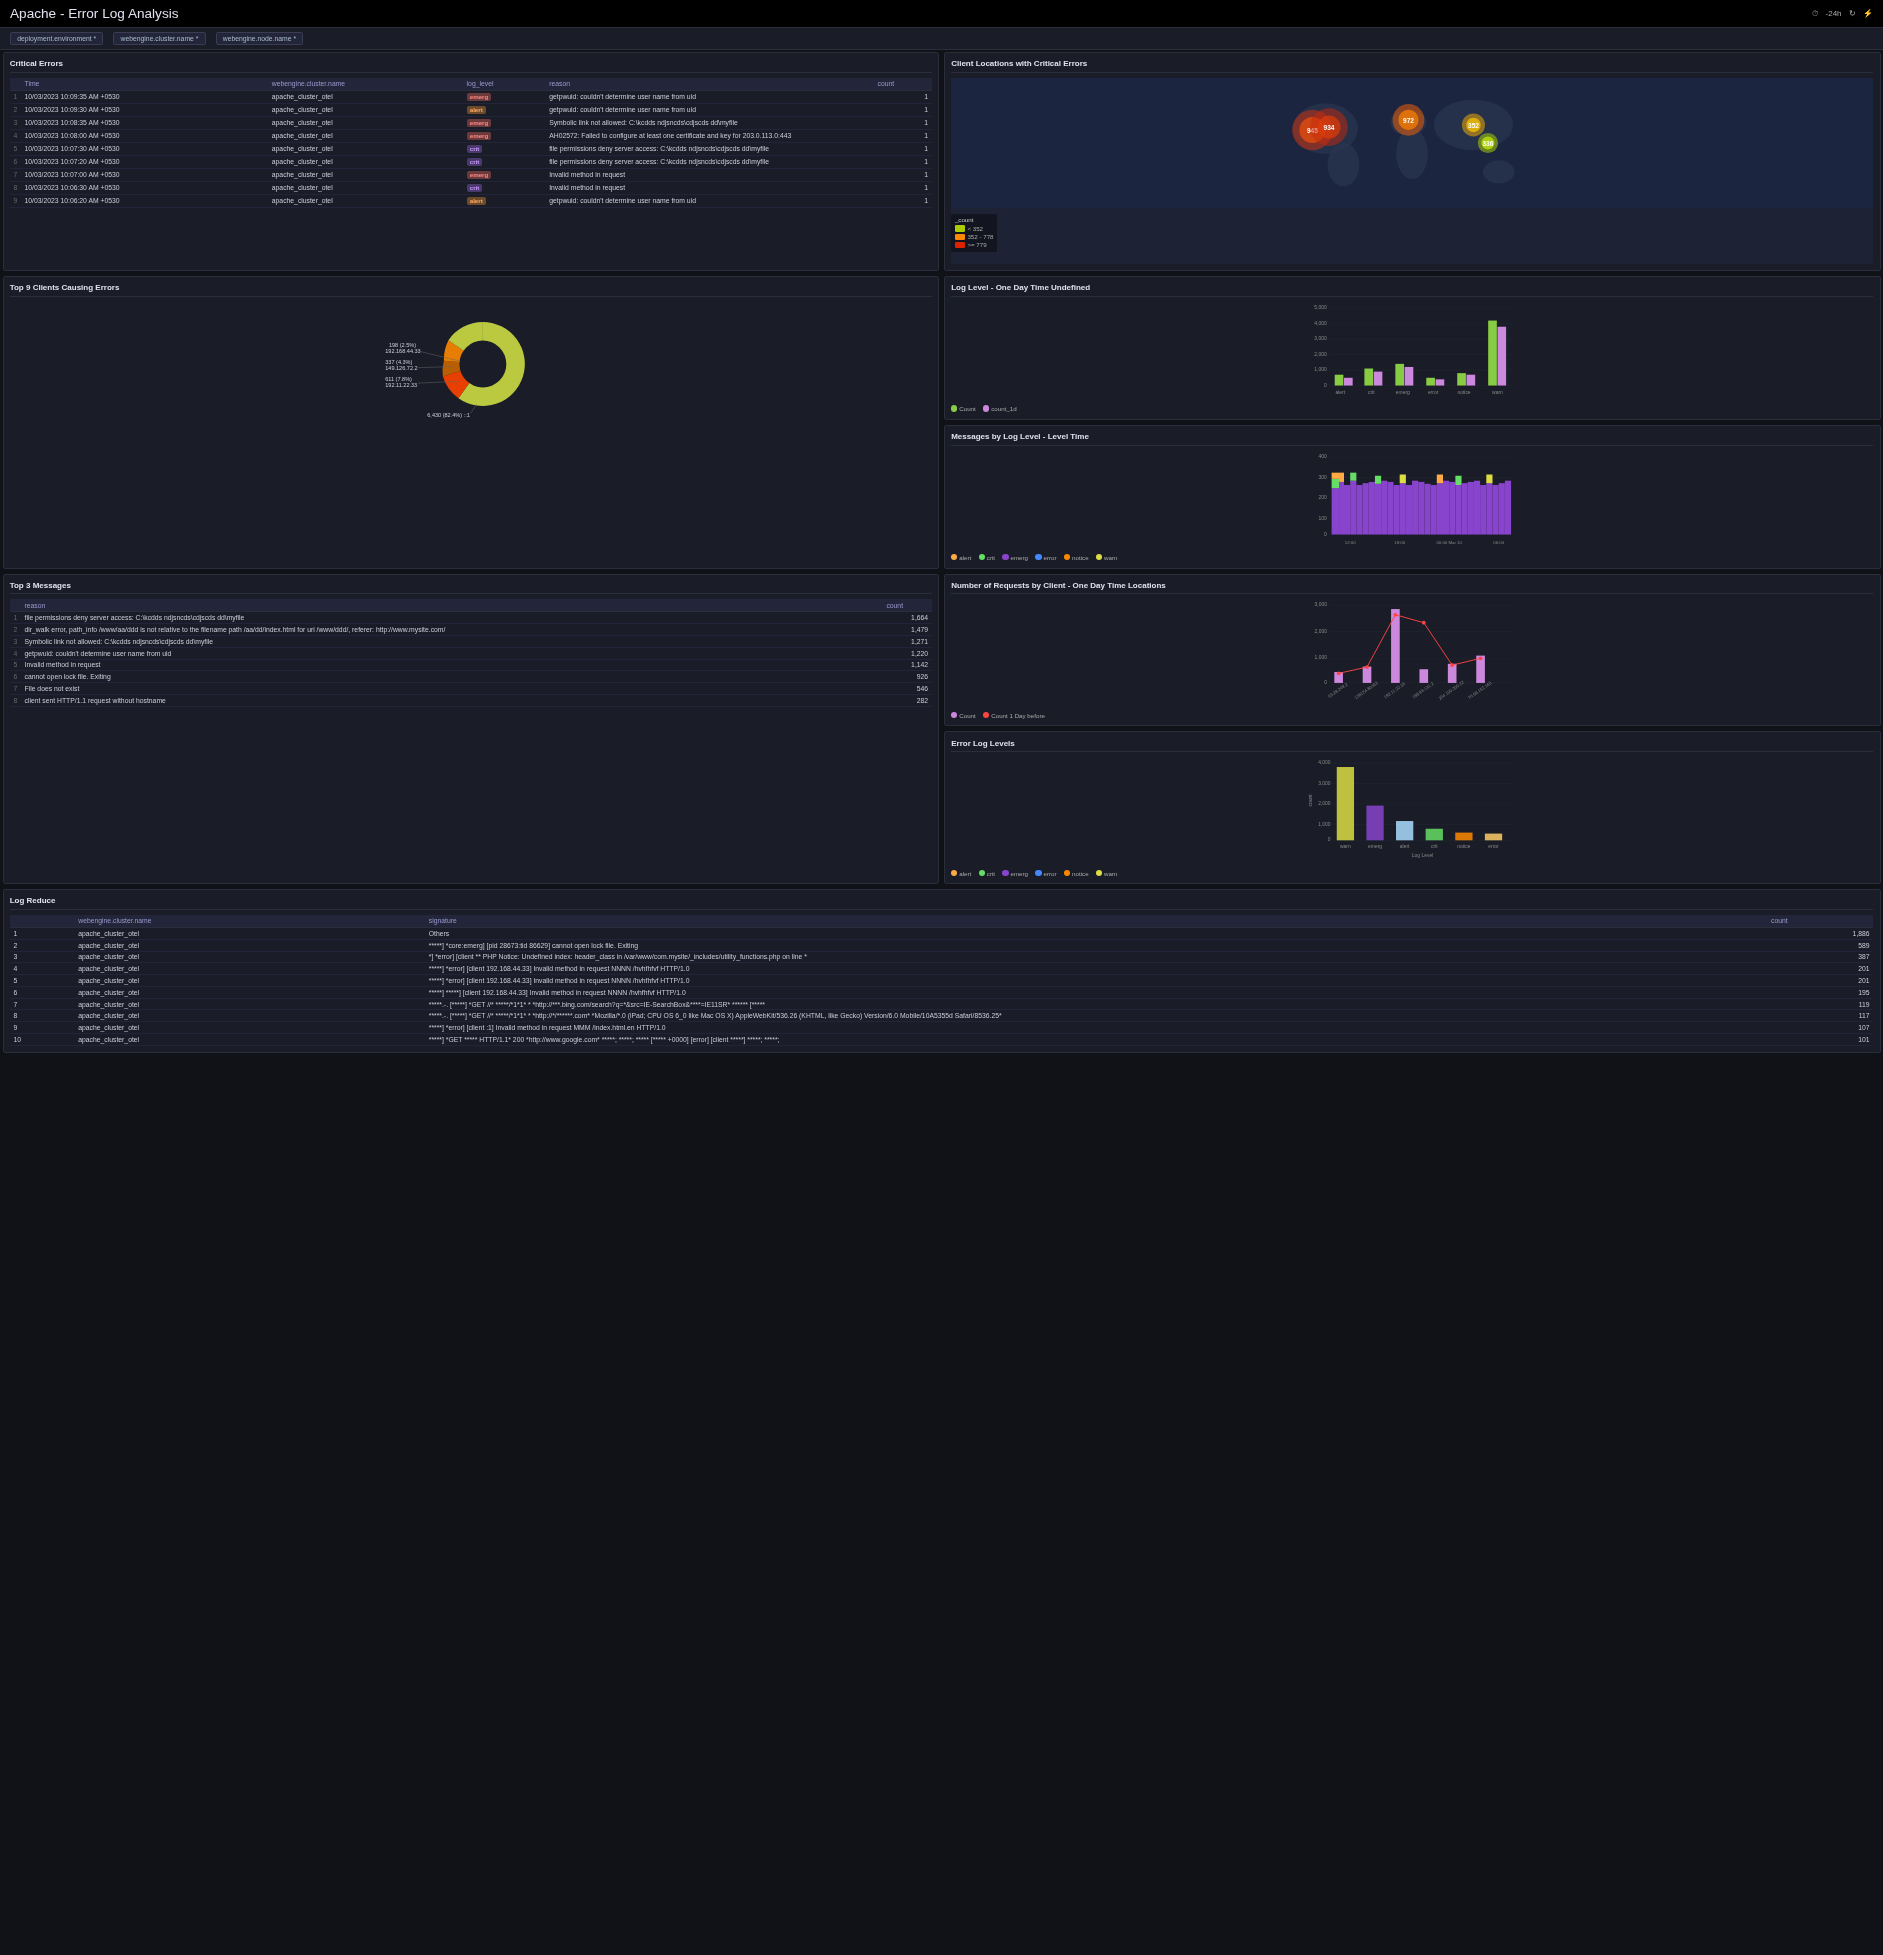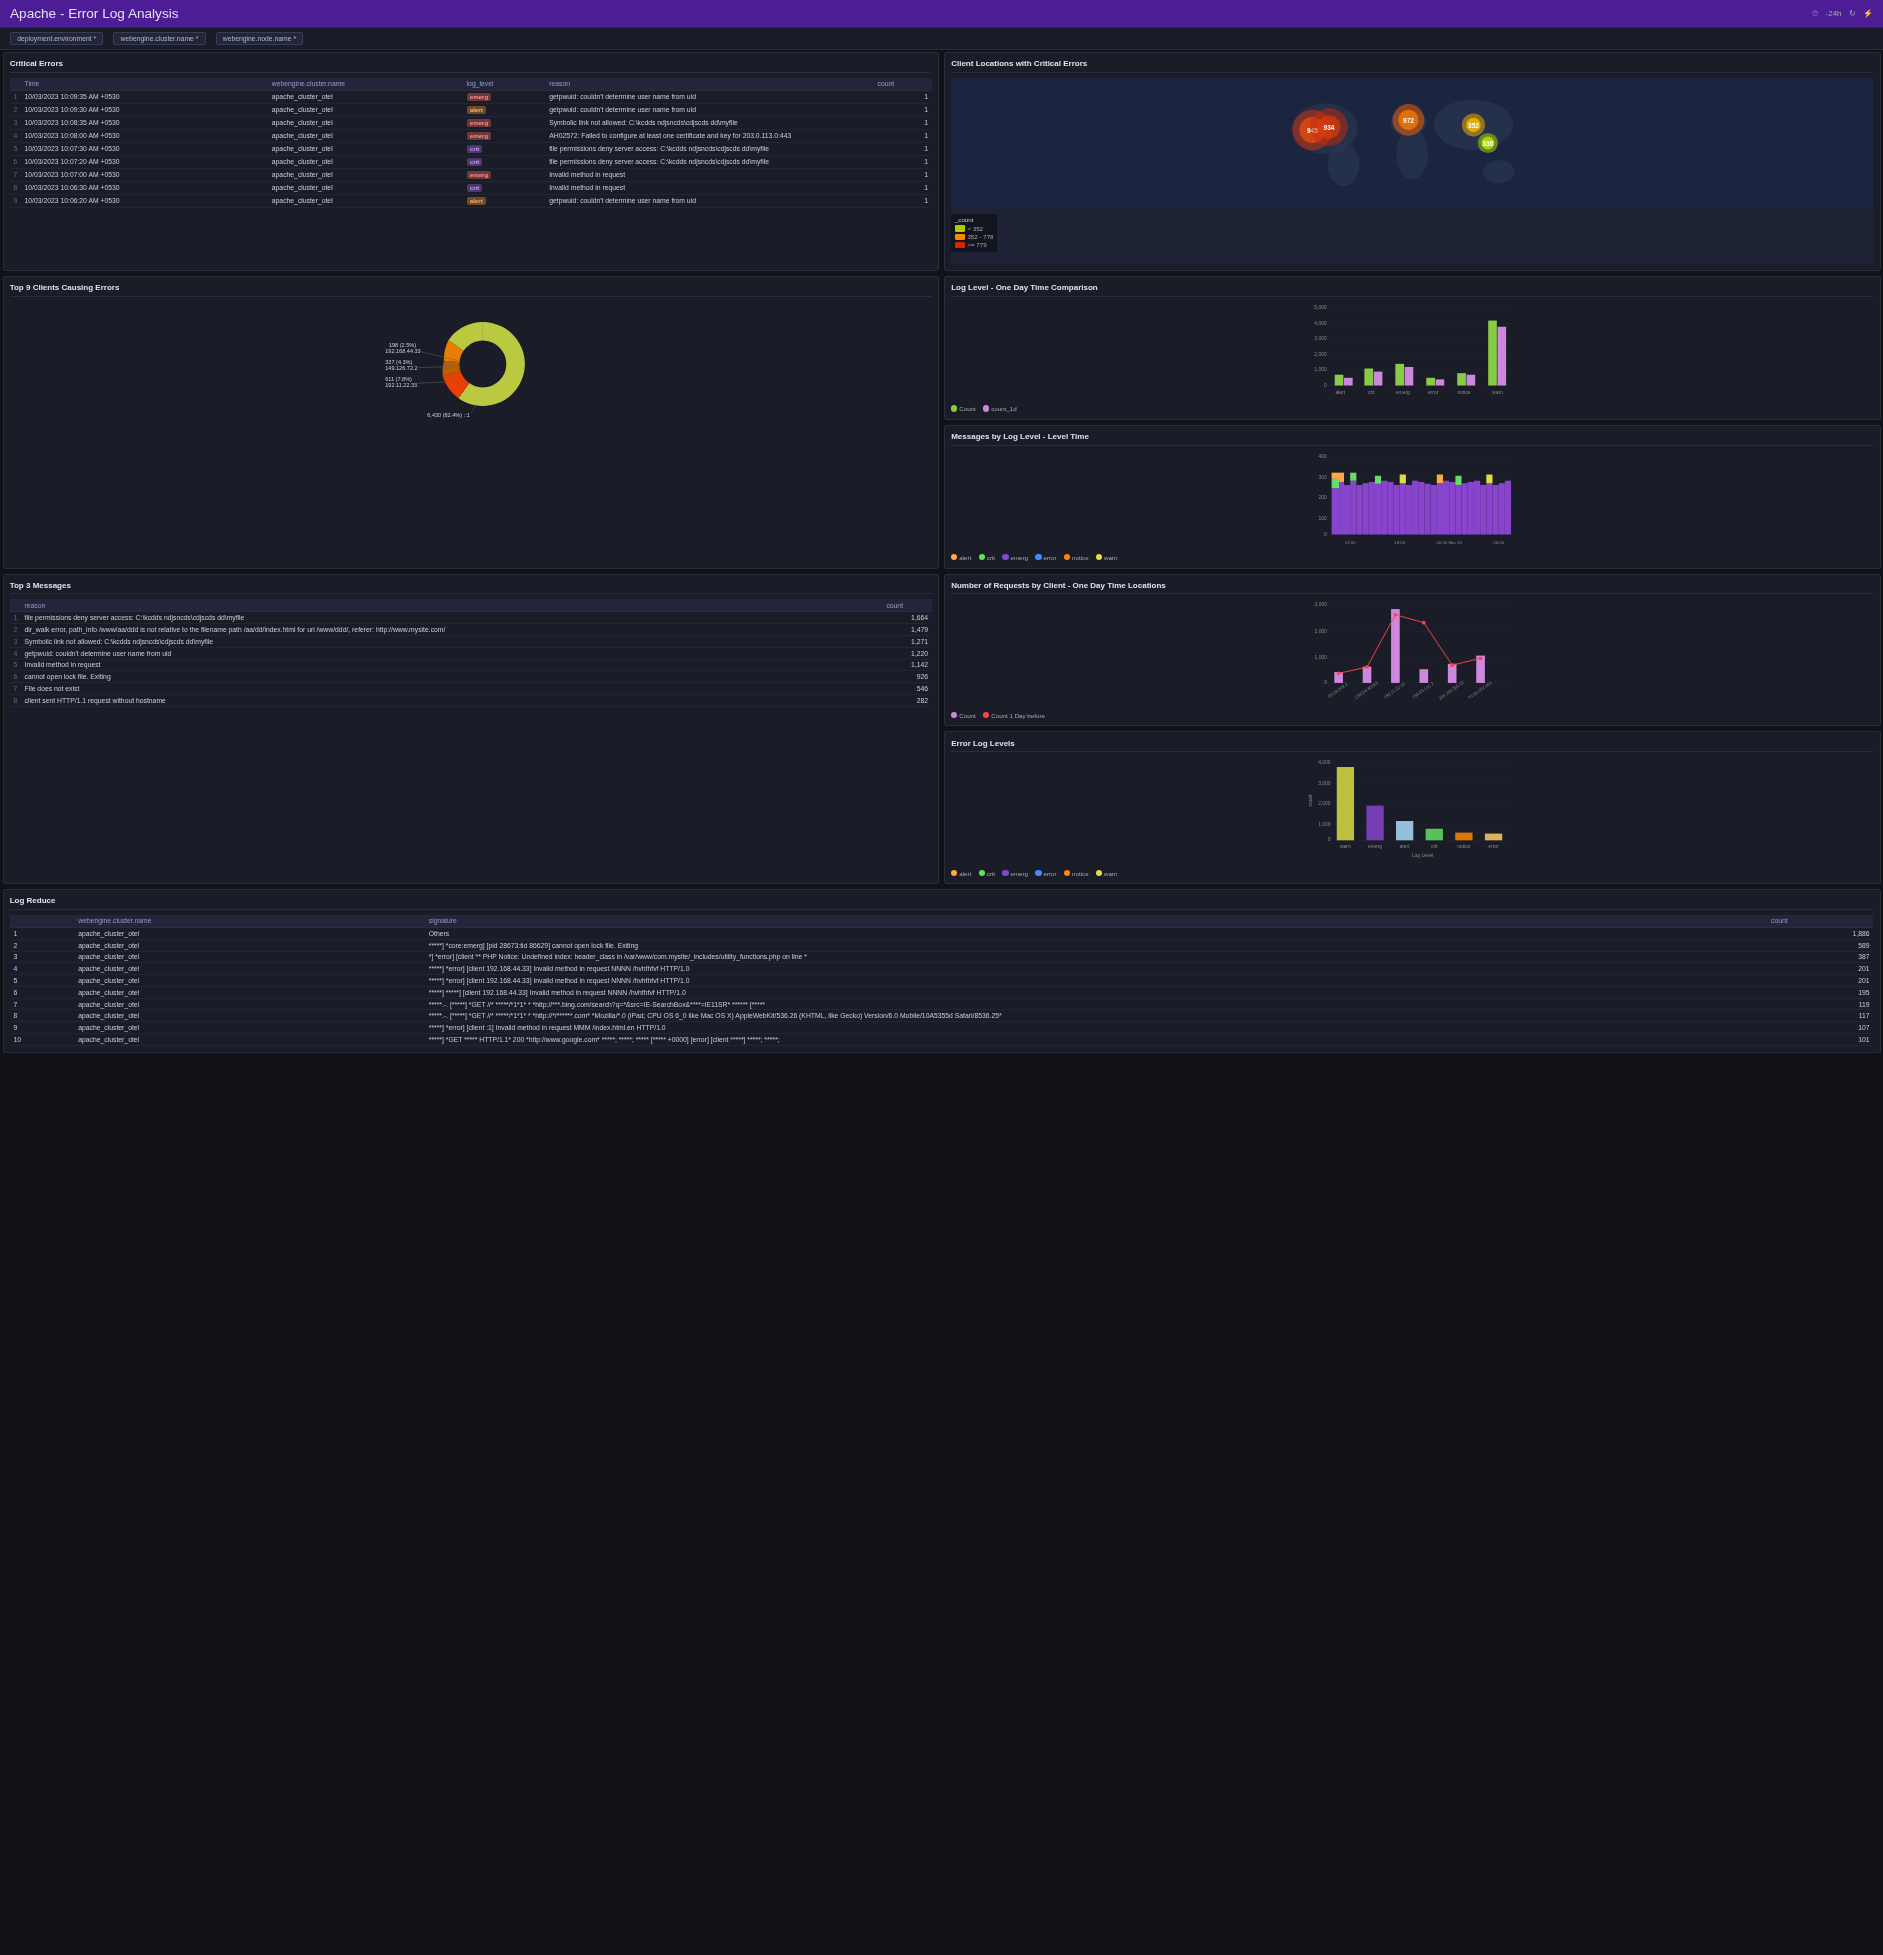--- a/index.html
+++ b/index.html
@@ -5,21 +5,21 @@
     * { box-sizing: border-box; margin: 0; padding: 0; }
     body {
       background: #111217;
       color: #ccccdc;
       font-family: 'Segoe UI', Arial, sans-serif;
       font-size: 7.4px;
       overflow-x: hidden;
     }
     
     .header {
-      background: #4c1d95;
+      background: #000000;
       border-bottom: 0.6px solid #2a2d3a;
       padding: 6.2px 10px;
       display: flex;
       align-items: center;
       justify-content: space-between;
     }
     .header-title {
       font-size: 13.6px;
       font-weight: 400;
       color: #e0e0f0;
@@ -354,21 +354,21 @@
         <line x1="55" y1="106" x2="113" y2="104" stroke="#666" stroke-width="0.8"></line>
         <line x1="55" y1="131" x2="121" y2="128" stroke="#666" stroke-width="0.8"></line>
         <line x1="140" y1="180" x2="150" y2="165" stroke="#666" stroke-width="0.8"></line>
       </svg>
     </div>
   </div>
 
   <div style="display:flex; flex-direction:column; gap:0;">
 
     <div class="panel">
-      <div class="panel-title">Log Level - One Day Time Comparison</div>
+      <div class="panel-title">Log Level - One Day Time Undefined</div>
       <div class="chart-container">
         <svg width="100%" height="99" viewBox="0 0 340 160" style="font-size:12px">
 
           <text x="32" y="12" fill="#888" font-size="8" text-anchor="end">5,000</text>
           <text x="32" y="37" fill="#888" font-size="8" text-anchor="end">4,000</text>
           <text x="32" y="62" fill="#888" font-size="8" text-anchor="end">3,000</text>
           <text x="32" y="87" fill="#888" font-size="8" text-anchor="end">2,000</text>
           <text x="32" y="112" fill="#888" font-size="8" text-anchor="end">1,000</text>
           <text x="32" y="137" fill="#888" font-size="8" text-anchor="end">0</text>
 

